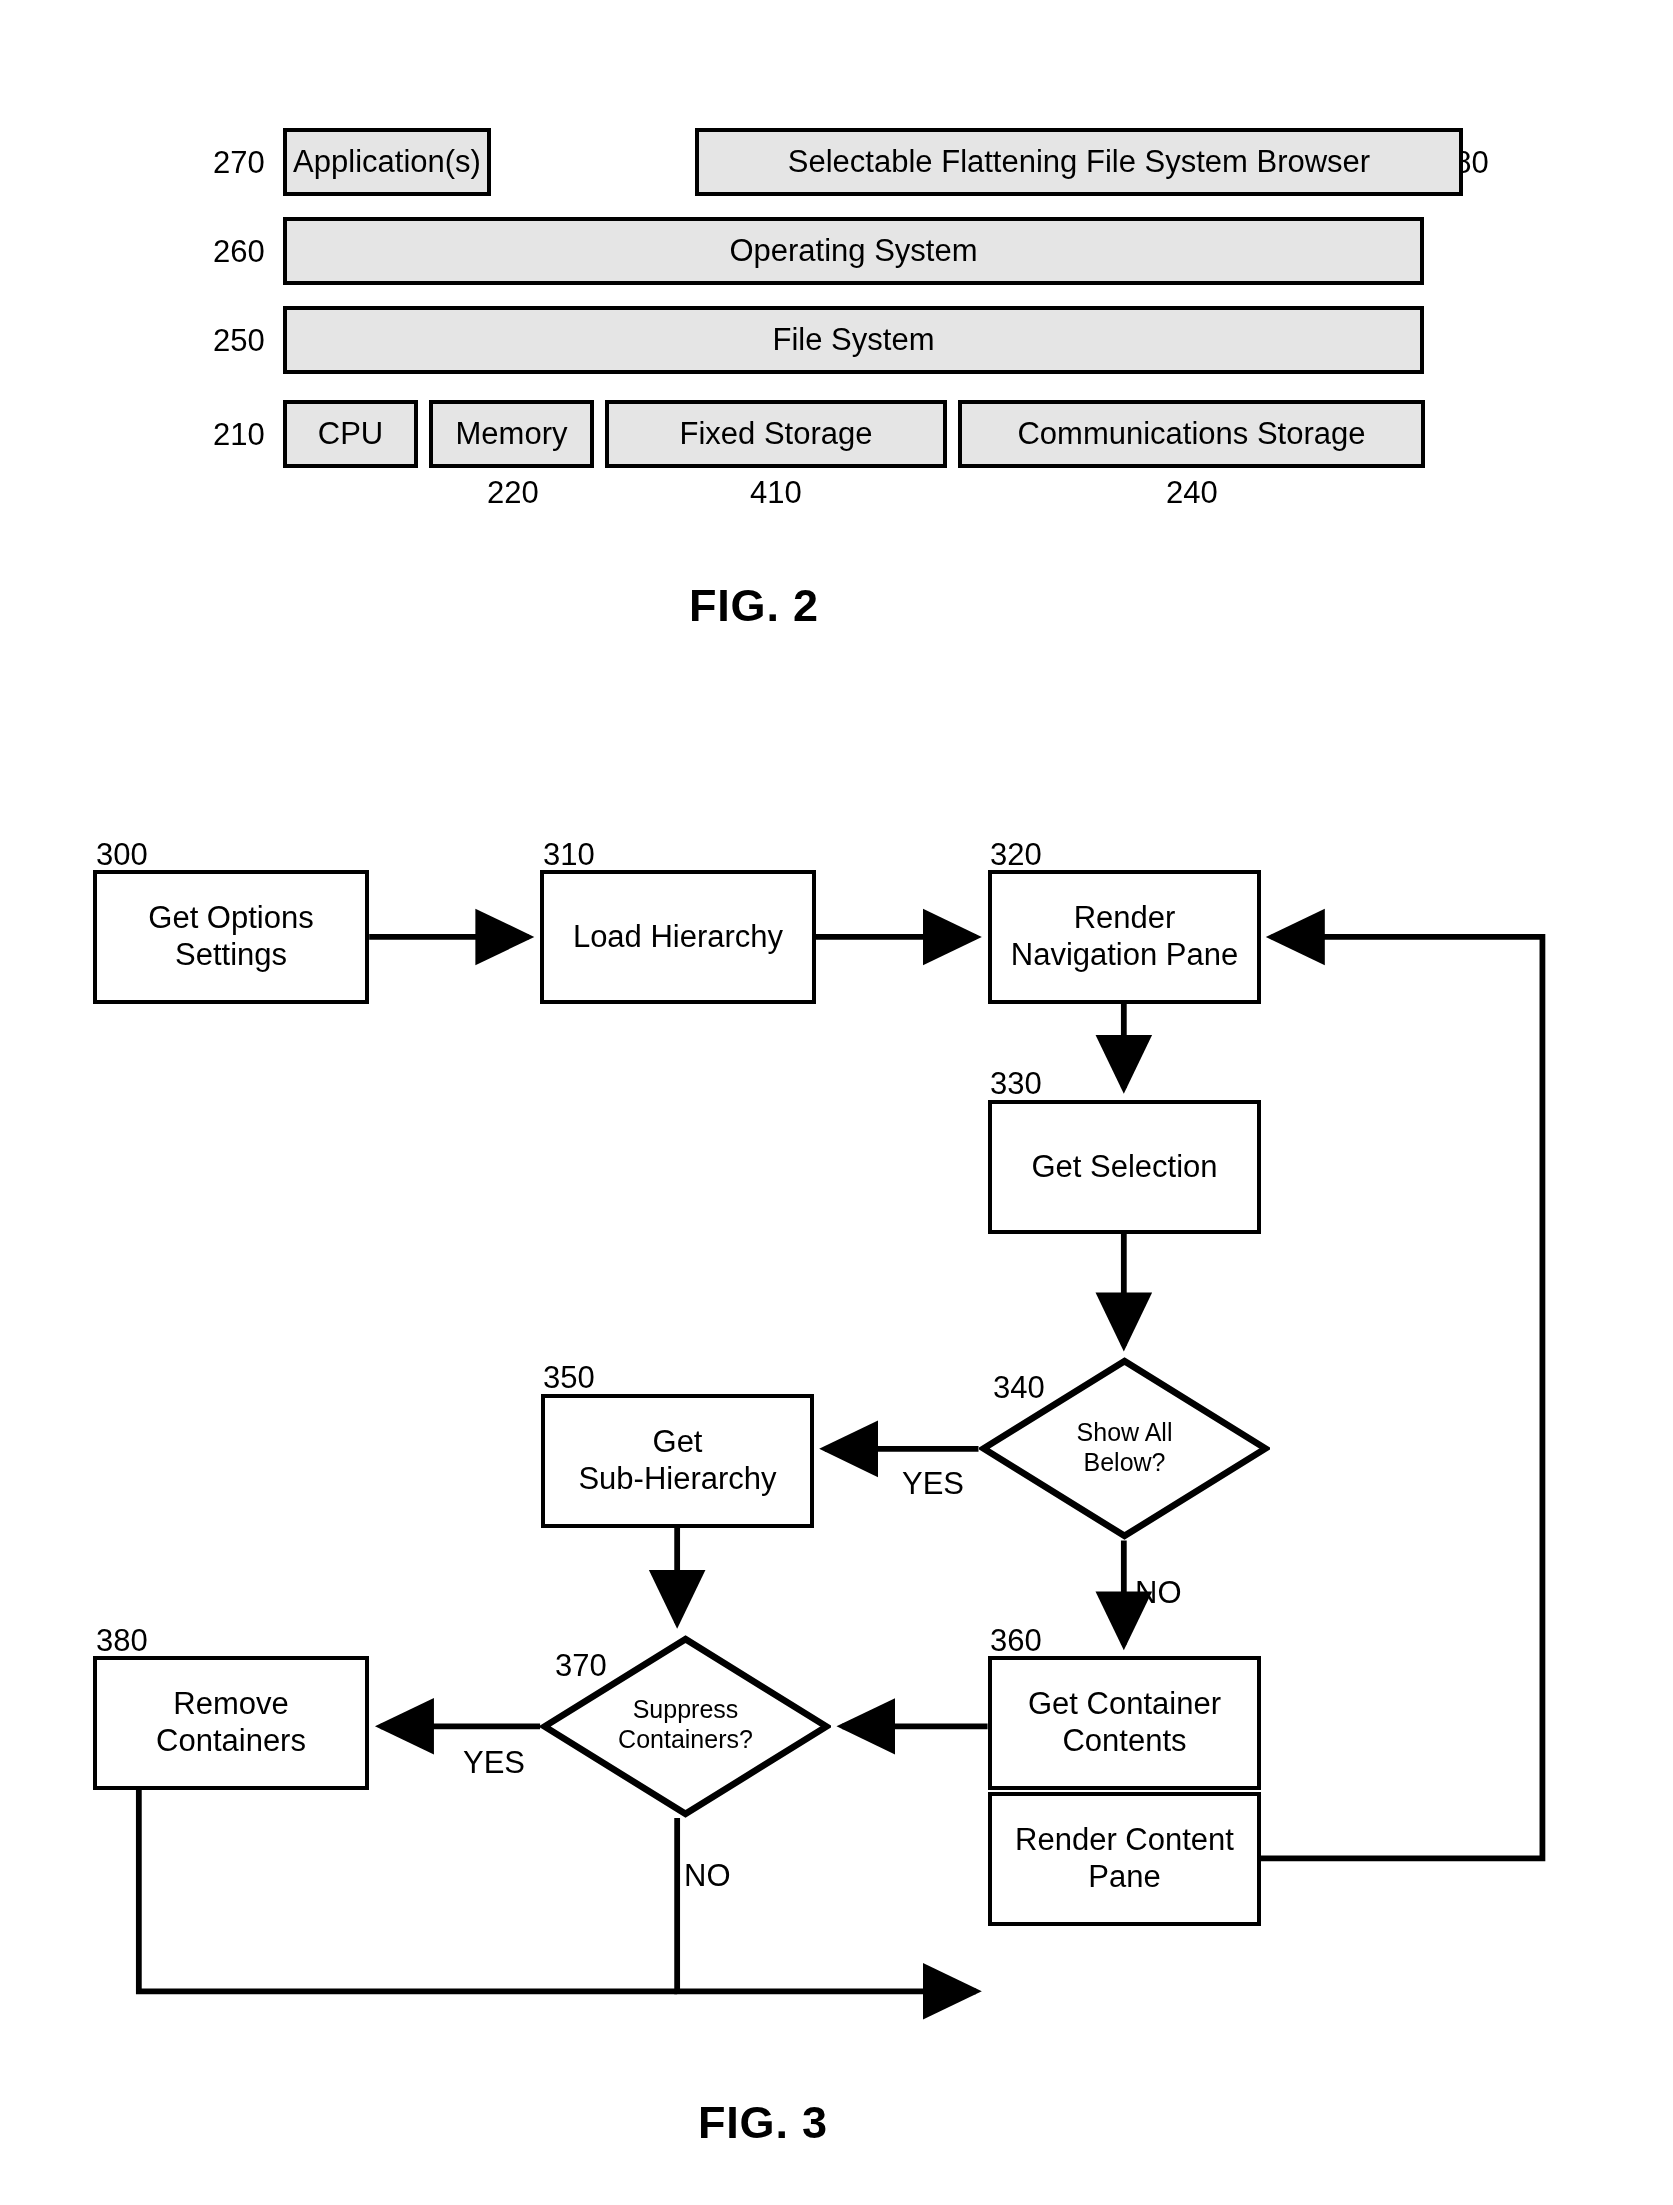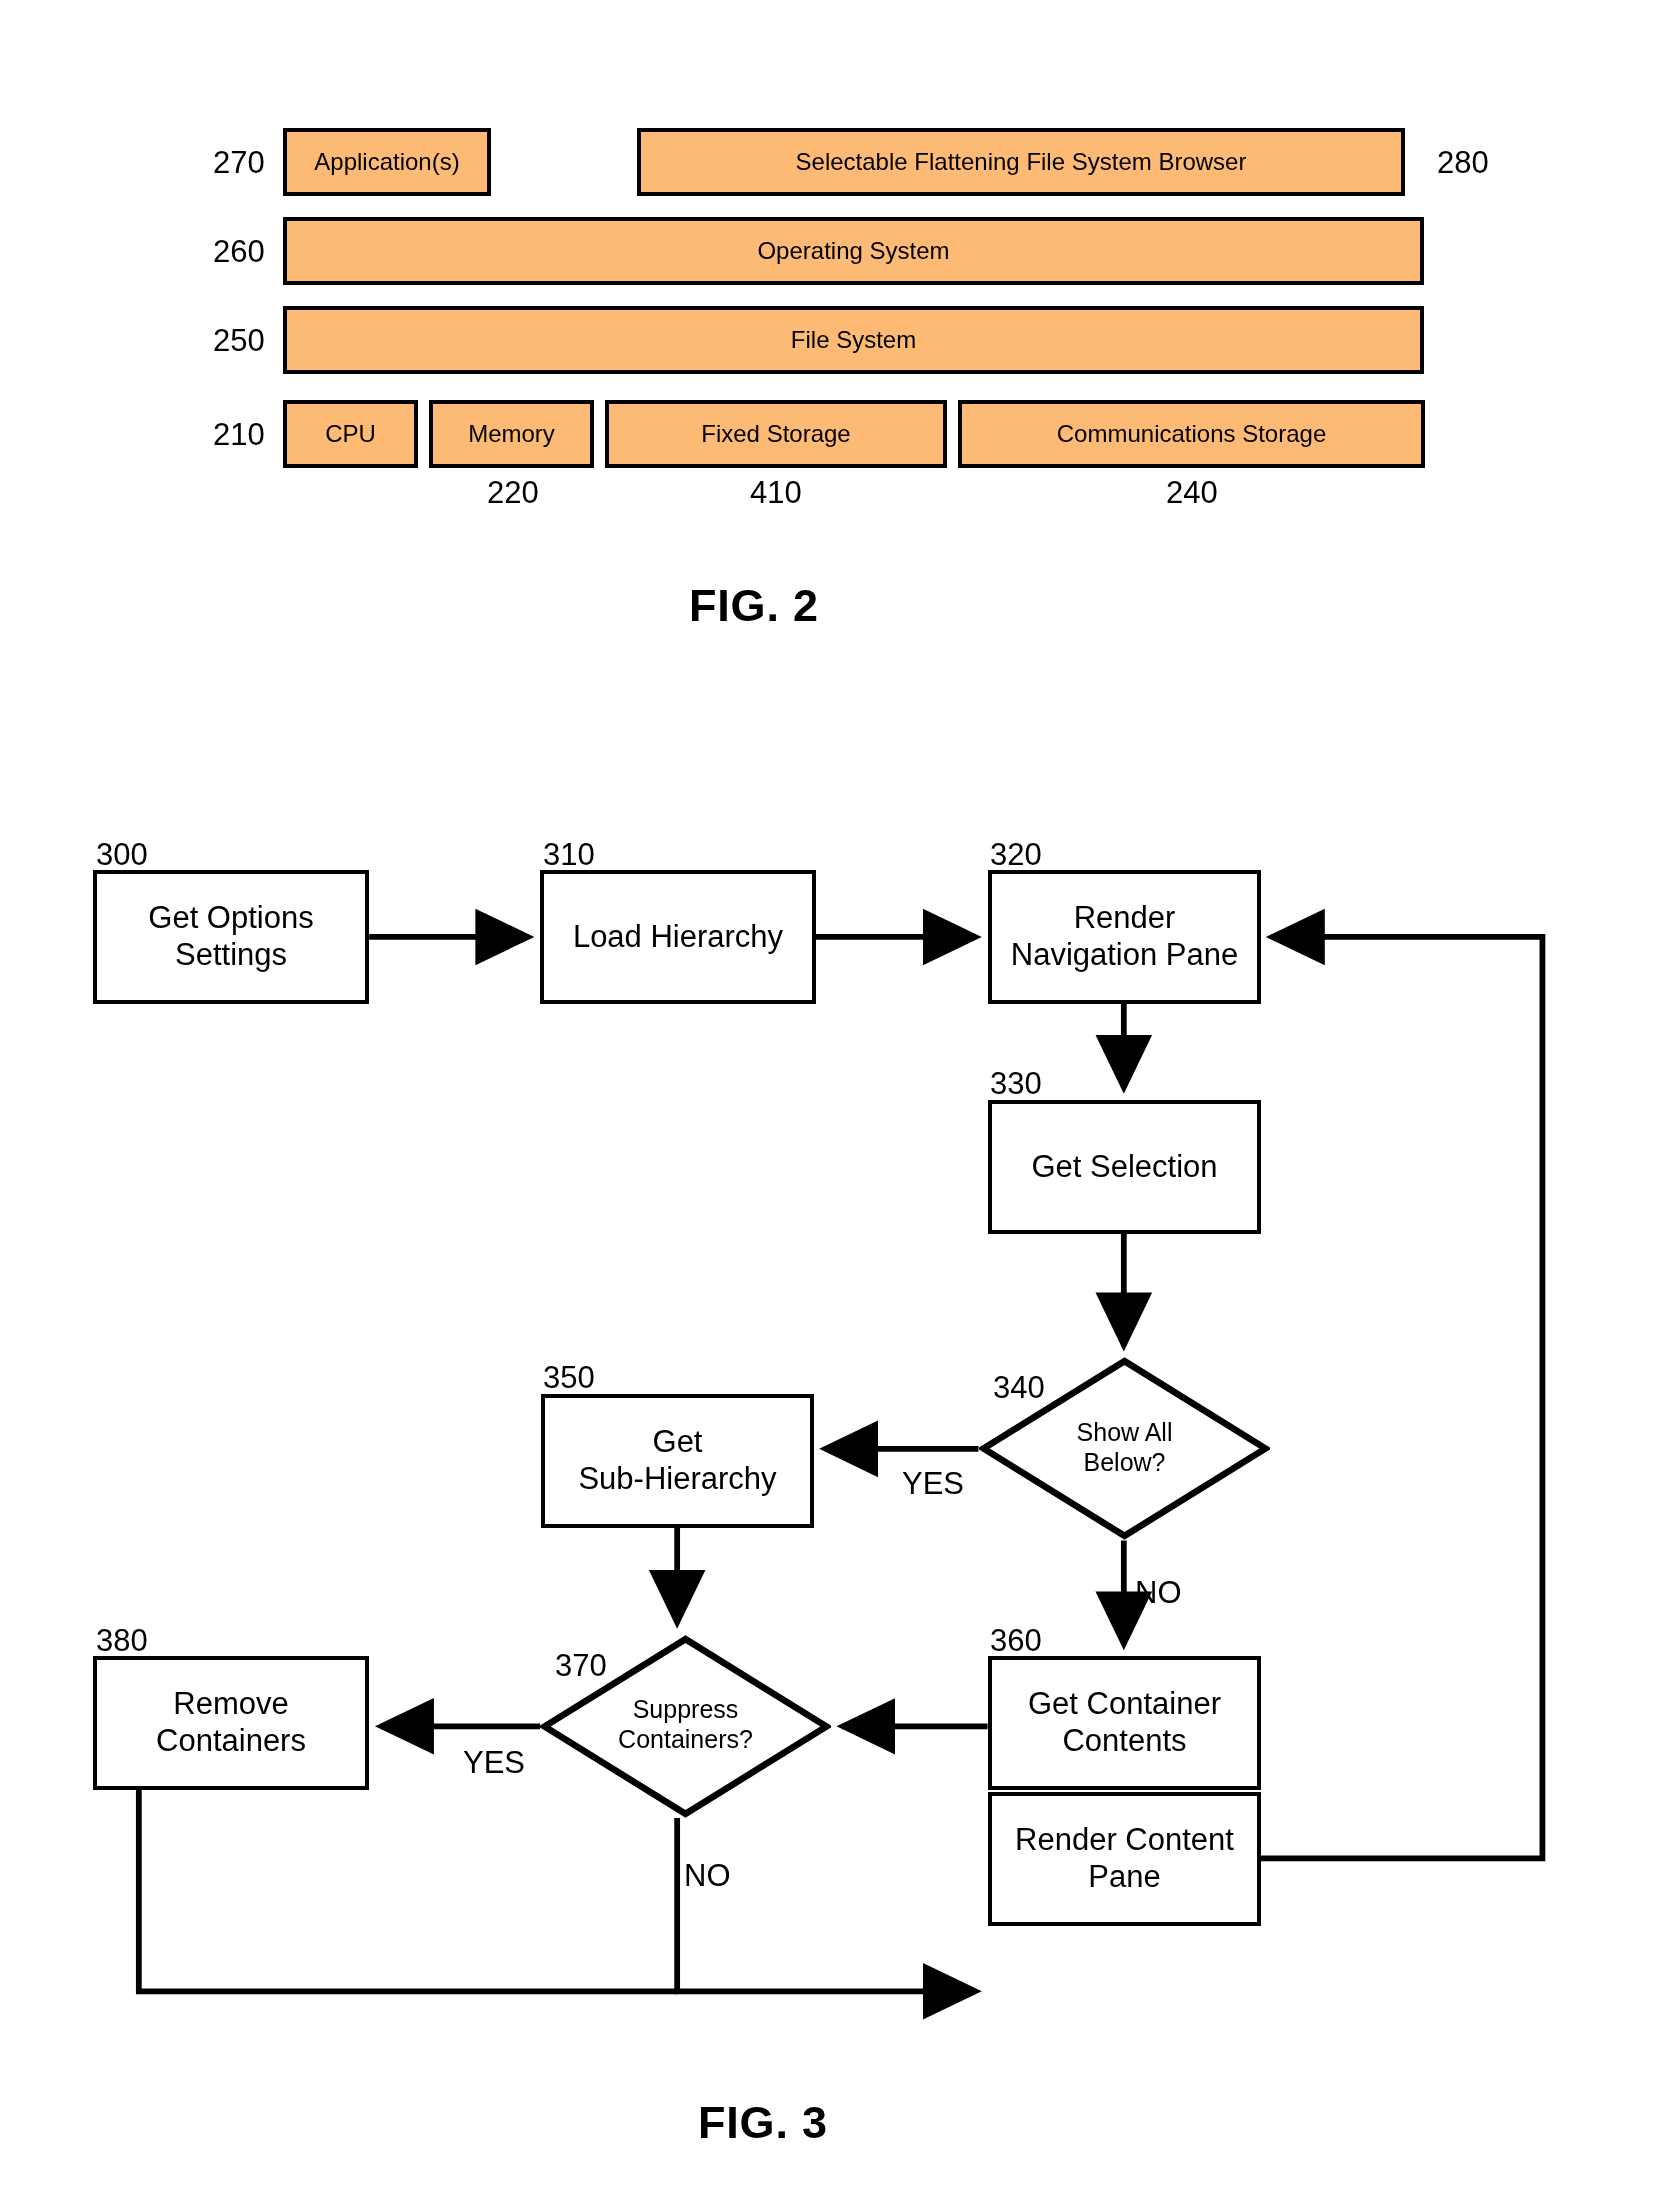--- a/index.html
+++ b/index.html
@@ -19,25 +19,25 @@
   
   .abs { position: absolute; }
 
   
   #fig2 { position: absolute; left: 0; top: 0; width: 1673px; height: 686px; }
 
   .stack-box {
     position: absolute;
     box-sizing: border-box;
     border: 4.1px solid #000;
-    background: #fdba74;
+    background: #e5e5e5;
     display: flex;
     align-items: center;
     justify-content: center;
-    font-size: 24px;
+    font-size: 31px;
     line-height: 1.15;
     text-align: center;
     color: #000;
     white-space: nowrap;
   }
 
   .ref-num {
     position: absolute;
     font-size: 31px;
     line-height: 1;
@@ -111,21 +111,21 @@
   <span class="ref-num" style="left:213px;top:325px;">250</span>
   <span class="ref-num" style="left:213px;top:419px;">210</span>
   <span class="ref-num" style="left:487px;top:477px;">220</span>
   <span class="ref-num" style="left:750px;top:477px;">410</span>
   <span class="ref-num" style="left:1166px;top:477px;">240</span>
 
   <div class="stack-box" style="left:283px;top:128px;width:208px;height:68px;">
     <span>Application(s)</span>
   </div>
 
-  <div class="stack-box" style="left:637px;top:128px;width:768px;height:68px;">
+  <div class="stack-box" style="left:695px;top:128px;width:768px;height:68px;">
     <span>Selectable Flattening File System Browser</span>
   </div>
 
   <div class="stack-box" style="left:283px;top:217px;width:1141px;height:68px;">
     <span>Operating System</span>
   </div>
 
   <div class="stack-box" style="left:283px;top:306px;width:1141px;height:68px;">
     <span>File System</span>
   </div>

